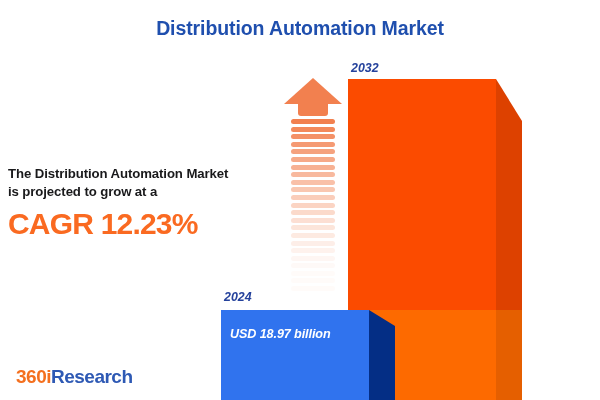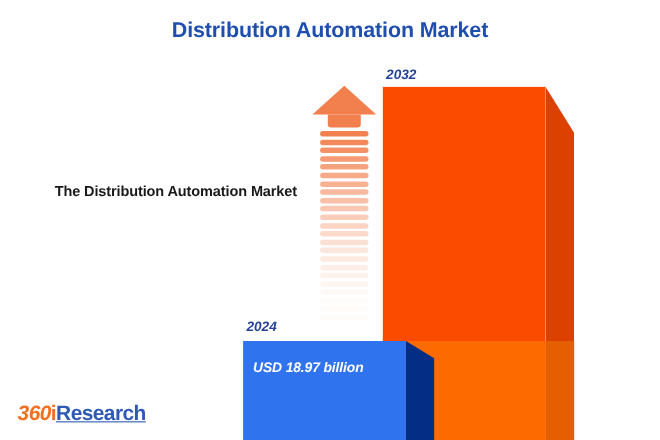--- a/index.html
+++ b/index.html
@@ -37,21 +37,21 @@
     letter-spacing: -0.1px;
     line-height: 24px;
   }
 
   
   .caption-block {
     position: absolute;
     left: 8px;
     top: 165px;
     width: 262px;
-    text-align: right;
+    text-align: left;
   }
   .caption-line {
     font-size: 13.2px;
     font-weight: bold;
     color: #19191b;
     line-height: 18px;
     letter-spacing: -0.1px;
   }
   .cagr-value {
     margin-top: 5px;
@@ -66,23 +66,23 @@
   .logo {
     position: absolute;
     left: 16px;
     top: 366px;
     font-size: 19px;
     font-weight: bold;
     letter-spacing: -0.5px;
     line-height: 22px;
     white-space: nowrap;
   }
-  .logo-360   { color: #f4701f; font-style: italic; }
+  .logo-360   { color: #f4701f; }
   .logo-i     { color: #f4701f; }
-  .logo-res   { color: #2e59b4; text-decoration: underline; }
+  .logo-res   { color: #2e59b4; }
 
   
   .arrow-wrap {
     position: absolute;
     left: 284px;
     top: 78px;
     width: 58px;
     height: 215px;
   }
   .arrow-head {
@@ -200,20 +200,22 @@
 </style>
 </head>
 <body>
 
 <div id="chart-root">
 
   <div class="chart-title">Distribution Automation Market</div>
 
   <div class="caption-block">
     <div class="caption-line">The Distribution Automation Market</div>
+    <div class="caption-line">is projected to grow at a</div>
+    <div class="cagr-value">CAGR 12.23%</div>
   </div>
 
   <div class="arrow-wrap">
     <div class="arrow-head"></div>
     <div class="arrow-neck"></div>
     <div class="arrow-bars" id="arrow-bars">
         <div class="arrow-seg" style="background: rgb(242, 128, 79);"></div>
         <div class="arrow-seg" style="background: rgba(242, 128, 79, 0.93);"></div>
         <div class="arrow-seg" style="background: rgba(242, 128, 79, 0.863);"></div>
         <div class="arrow-seg" style="background: rgba(242, 128, 79, 0.796);"></div>

